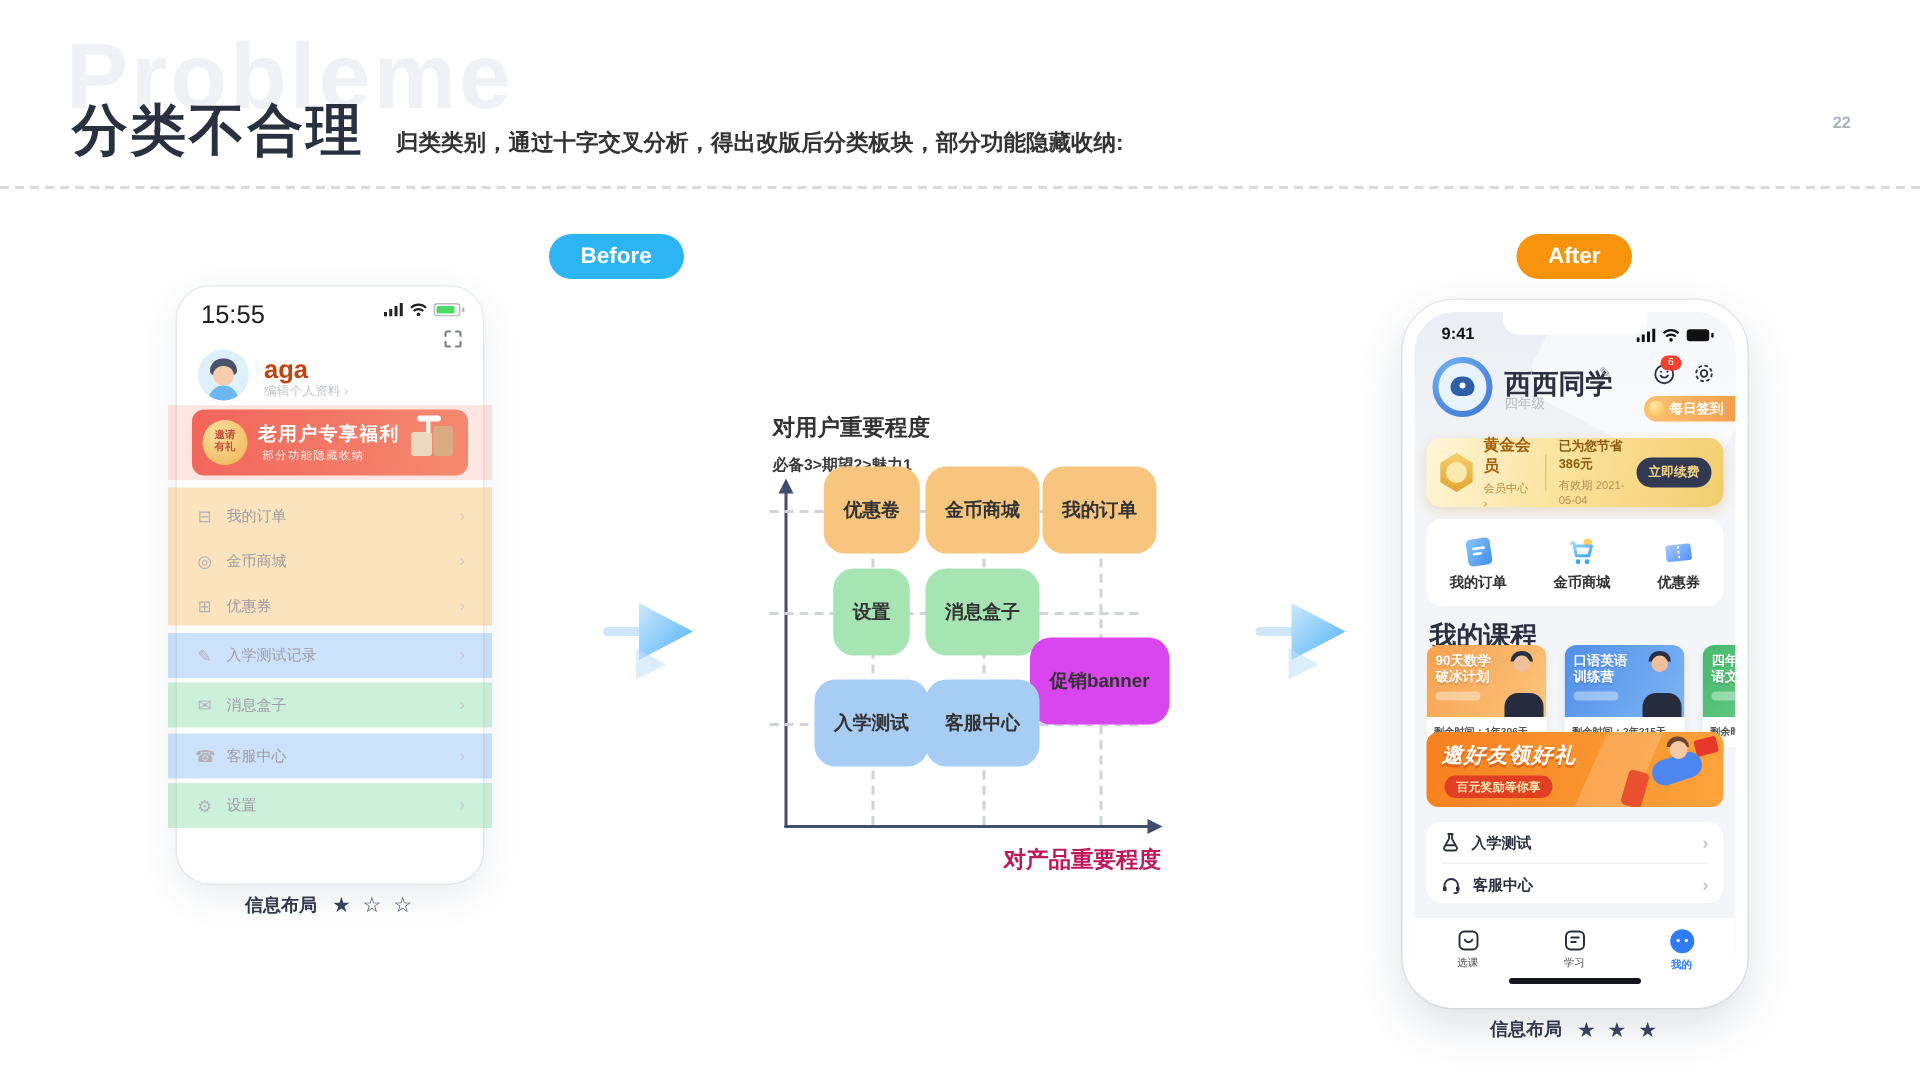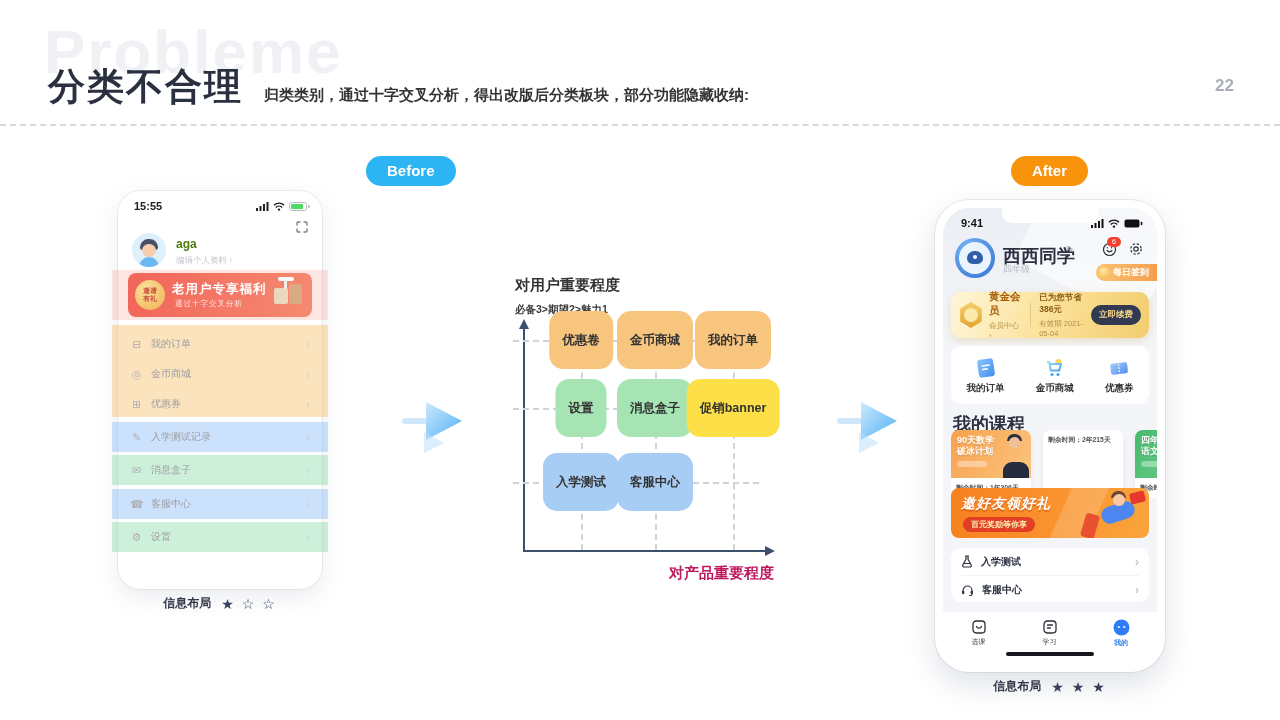--- a/index.html
+++ b/index.html
@@ -3,44 +3,44 @@
 <meta charset="utf-8">
 <style>
   html,body{margin:0;padding:0;background:#fff;}
   .stage{position:relative;width:1280px;height:720px;background:#fff;overflow:hidden;
          font-family:"Liberation Sans","DejaVu Sans",sans-serif;color:#333;}
 
   
   .watermark{position:absolute;left:44px;top:16px;font-size:62px;font-weight:800;color:#eff1f4;letter-spacing:2px;text-align:right;}
   .slide-title{position:absolute;left:48px;top:62px;font-size:37px;font-weight:900;color:#2a3040;letter-spacing:2px;}
   .slide-subtitle{position:absolute;left:264px;top:86px;font-size:15px;font-weight:600;color:#333;}
-  .page-number{position:absolute;right:46px;top:76px;font-size:17px;font-weight:700;color:#a9aeb8;}
+  .page-number{position:absolute;right:46px;top:76px;font-size:11px;font-weight:700;color:#a9aeb8;}
   .divider{position:absolute;left:0;right:0;top:124px;border-top:2px dashed #d9dadd;}
 
   
   .tag{position:absolute;top:156px;height:30px;line-height:30px;padding:0 21px;border-radius:15px;
        color:#fff;font-size:15px;font-weight:700;}
   .tag-before{left:366px;background:#2cb5f2;}
   .tag-after{left:1011px;background:#f8940c;}
 
   
   .arrow{position:absolute;width:72px;height:58px;}
   .arrow-1{left:398px;top:396px;} .arrow-2{left:833px;top:396px;}
 
   
   .phone-b{position:absolute;left:118px;top:191px;width:204px;height:398px;background:#fff;border-radius:22px;
            box-shadow:0 8px 24px rgba(50,70,100,.10),0 0 0 1px #f0f1f3;}
-  .bp-time{position:absolute;left:16px;top:9px;font-size:11px;font-weight:700;color:#222;}
+  .bp-time{position:absolute;left:16px;top:9px;font-size:17px;font-weight:400;color:#222;}
   .bp-status{position:absolute;right:12px;top:11px;color:#222;display:flex;gap:4px;align-items:center;}
   .bp-scan{position:absolute;right:14px;top:28px;}
   .bp-avatar{position:absolute;left:14px;top:42px;width:34px;height:34px;border-radius:50%;background:#dff0fd;overflow:hidden;}
   .bp-avatar .hair{position:absolute;left:8px;top:6px;width:18px;height:11px;background:#4a5068;border-radius:9px 9px 3px 3px;}
   .bp-avatar .face{position:absolute;left:10px;top:11px;width:14px;height:13px;background:#f7cdb0;border-radius:7px;}
   .bp-avatar .shirt{position:absolute;left:7px;top:24px;width:20px;height:12px;background:#6db7f2;border-radius:10px 10px 0 0;}
-  .bp-name{position:absolute;left:58px;top:46px;font-size:12px;font-weight:700;color:#4d7c0f;}
+  .bp-name{position:absolute;left:58px;top:46px;font-size:17px;font-weight:700;color:#c2410c;}
   .bp-edit{position:absolute;left:58px;top:64px;font-size:8.5px;color:#c4c6cc;}
   .band{position:absolute;left:-6px;right:-6px;}
   .band-pink{top:79px;height:50px;background:rgba(246,138,124,.22);}
   .band-orange{top:134px;height:92px;background:rgba(247,193,111,.45);}
   .band-blue1{top:231px;height:30px;background:rgba(122,175,244,.38);}
   .band-green1{top:264px;height:30px;background:rgba(123,216,160,.38);}
   .band-blue2{top:298px;height:30px;background:rgba(122,175,244,.38);}
   .band-green2{top:331px;height:30px;background:rgba(123,216,160,.38);}
   .bp-banner{position:absolute;left:10px;top:82px;width:184px;height:44px;border-radius:8px;overflow:hidden;
              background:linear-gradient(100deg,#f2655a,#f58a70);}
@@ -73,21 +73,21 @@
   .c-axis-v{position:absolute;left:18px;top:52px;width:2px;height:224px;background:#3e4e6d;}
   .c-arrow-up{position:absolute;left:14px;top:43px;width:0;height:0;
               border-left:5px solid transparent;border-right:5px solid transparent;border-bottom:10px solid #3e4e6d;}
   .c-axis-h{position:absolute;left:18px;top:274px;width:244px;height:2px;background:#3e4e6d;}
   .c-arrow-right{position:absolute;left:260px;top:270px;width:0;height:0;
               border-top:5px solid transparent;border-bottom:5px solid transparent;border-left:10px solid #3e4e6d;}
   .c-hdash{position:absolute;left:8px;width:246px;border-top:2px dashed #cfd4dc;}
   .c-vdash{position:absolute;top:56px;height:218px;border-left:2px dashed #cfd4dc;}
   .c-pill{position:absolute;transform:translate(-50%,-50%);height:28px;line-height:28px;padding:15px 13px;
           border-radius:14px;font-size:12.5px;font-weight:700;color:#333;white-space:nowrap;}
-  .p-orange{background:#f8c57f;} .p-green{background:#a6e4b4;} .p-red{background:#fde047;} .p-blue{background:#a8cdf4;}
+  .p-orange{background:#f8c57f;} .p-green{background:#a6e4b4;} .p-red{background:#d946ef;margin-top:46px;} .p-blue{background:#a8cdf4;}
   .c-xtitle{position:absolute;left:164px;top:288px;font-size:15px;font-weight:700;color:#be185d;}
 
   
   .phone-a{position:absolute;left:935px;top:200px;width:230px;height:472px;background:#fff;border-radius:34px;
            box-shadow:0 12px 30px rgba(50,70,100,.16),0 0 0 1px #ededf0;}
   .pa-screen{position:absolute;left:8px;top:8px;width:214px;height:456px;background:#f4f5f8;border-radius:27px;overflow:hidden;}
   .pa-headbg{position:absolute;left:0;top:0;right:0;height:132px;background:linear-gradient(180deg,#ebeef4,#f4f5f8);}
   .pa-headbg:before{content:"";position:absolute;left:90px;top:-30px;width:140px;height:120px;background:rgba(255,255,255,.55);
                     transform:rotate(28deg);border-radius:20px;}
   .notch{position:absolute;left:50%;transform:translateX(-50%);top:0;width:96px;height:15px;background:#fff;
@@ -237,21 +237,21 @@
       </div>
     <div class="bp-name">aga</div>
     <div class="bp-edit">编辑个人资料 ›</div>
 
     <div class="band band-pink"></div>
     <div class="bp-banner">
       <div class="bn-badge">
           <span>邀请有礼</span>
         </div>
       <div class="bn-title">老用户专享福利</div>
-      <div class="bn-sub">通过十字交叉分析</div>
+      <div class="bn-sub">部分功能隐藏收纳</div>
       <div class="bn-ill">
           <i class="b1"></i>
           <i class="b2"></i>
           <i class="b3"></i>
           <i class="b4"></i>
         </div>
     </div>
 
     <div class="band band-orange"></div>
     <div class="bp-row" style="top:138px;">
@@ -444,20 +444,28 @@
             <div class="t-hair"></div>
               <div class="t-head"></div>
               <div class="t-body"></div>
             <div class="l">90天数学</div>
             <div class="l">破冰计划</div>
             <div class="mini"></div>
           </div>
           <div class="course-bottom">剩余时间：1年306天</div>
         </div>
         <div class="course">
+          <div class="course-top ct-blue">
+            <div class="t-hair"></div>
+              <div class="t-head"></div>
+              <div class="t-body"></div>
+            <div class="l">口语英语</div>
+            <div class="l">训练营</div>
+            <div class="mini"></div>
+          </div>
           <div class="course-bottom">剩余时间：2年215天</div>
         </div>
         <div class="course">
           <div class="course-top ct-green">
 
             <div class="l">四年级</div>
             <div class="l">语文精讲</div>
             <div class="mini"></div>
           </div>
           <div class="course-bottom">剩余时间：1年</div>

